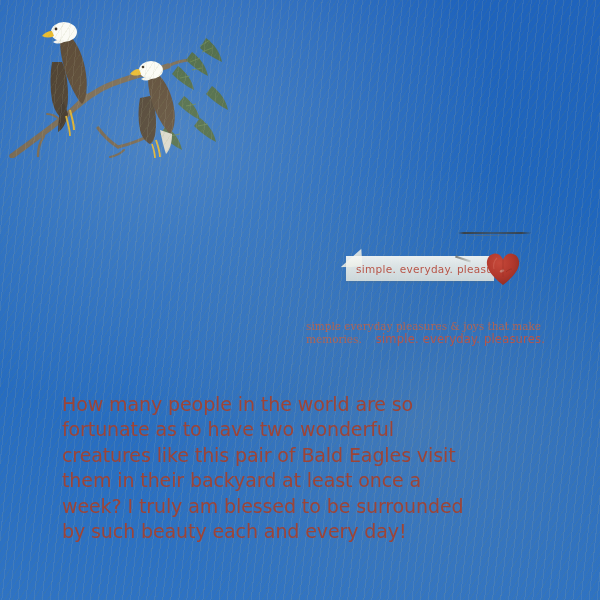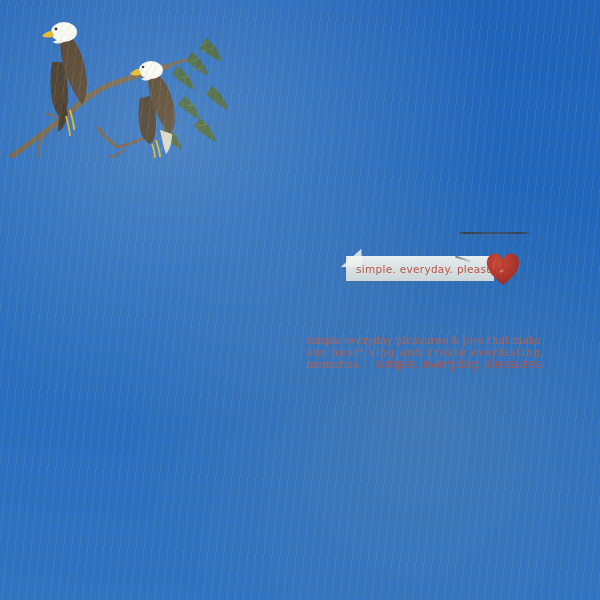--- a/index.html
+++ b/index.html
@@ -246,21 +246,21 @@
     transform: rotate(18deg);
   }
 
   
   .heart-wrap {
     left: 484px; top: 250px; width: 38px; height: 38px;
   }
 
   
   .caption {
-    left: 306px; top: 321px; width: 240px; margin-top: 14px;
+    left: 306px; top: 321px; width: 240px;
   }
   .caption .serif-line {
     font-family: "DejaVu Serif", serif;
     font-size: 10.5px;
     line-height: 11.5px;
     color: #b06454;
   }
   .caption .serif-line.spaced {
     letter-spacing: 1.0px;
   }
@@ -449,21 +449,21 @@
                C20,7.5 21.5,5.2 24,4 C28,2 34,5 35,11 C36,17 32,25 19,35 Z" fill="url(#hg)"></path>
       <path d="M13,8 C10,11 9,15 10,19" stroke="#d4695a" stroke-width="1.1" fill="none" opacity="0.55"></path>
       <path d="M22,22 C24,20 26,19 28,19" stroke="#8a2a20" stroke-width="1" fill="none" opacity="0.5"></path>
       <ellipse cx="18" cy="21" rx="2.4" ry="1.2" fill="#d8cfc2" opacity="0.45" transform="rotate(-18 18 21)"></ellipse>
       <path d="M19,9.5 C19,14 19,20 19,27" stroke="#933025" stroke-width="0.9" fill="none" opacity="0.45"></path>
     </svg>
   </div>
 
   <div class="layer caption">
     <div class="serif-line">simple everyday pleasures  &amp; joys that make</div>
-    <div class="serif-line spaced">our heart sing and create everlasting</div>
     <div class="last-row">
       <span class="memories">memories.</span>
       <span class="tagline">simple. everyday. pleasures.</span>
     </div>
   </div>
 
+  <div class="layer journal">How many people in the world are so fortunate as to have two wonderful creatures like this pair of Bald Eagles visit them in their backyard at least once a week? I truly am blessed to be surrounded by such beauty each and every day!</div>
 
 </div>
 
 </body></html>

